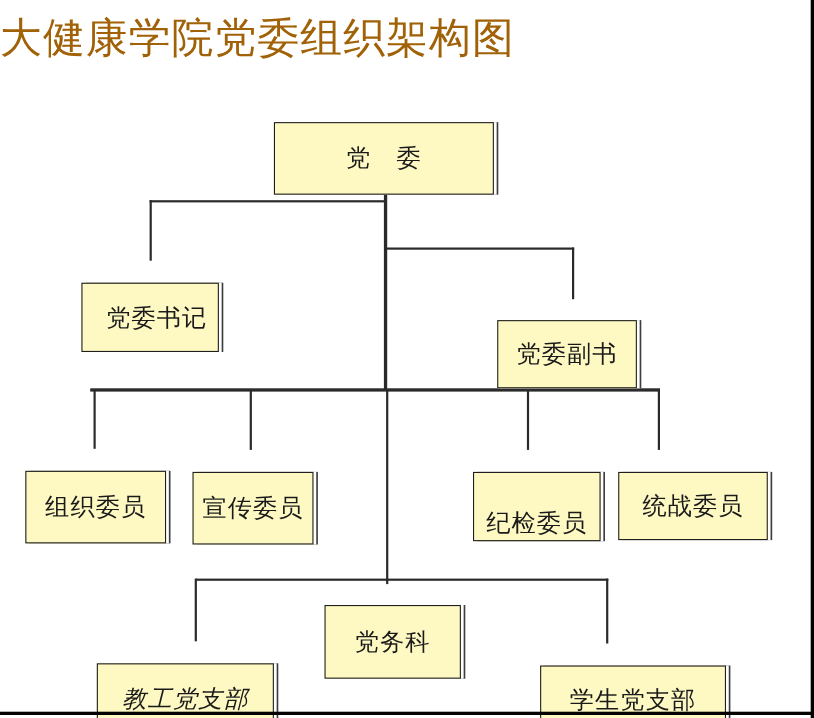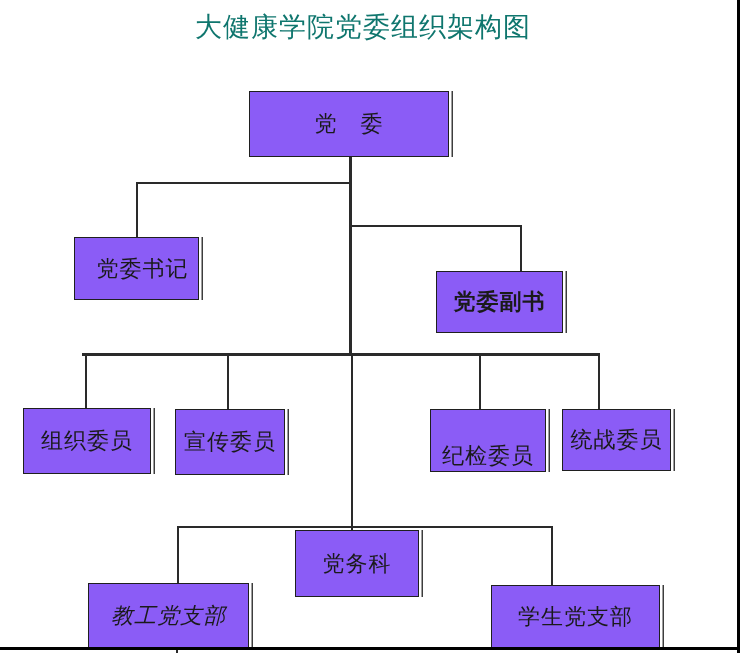--- a/index.html
+++ b/index.html
@@ -13,42 +13,42 @@
     width: 740px;
     height: 653px;
     background: #ffffff;
     overflow: hidden;
   }
   .title {
     position: absolute;
     top: 9px;
     left: 0;
     width: 726px;
-    text-align: center;
-    font-size: 27px;
+    font-size: 38px;
     letter-spacing: 1px;
-    color: #0f766e;
+    color: #a16207;
     white-space: pre;
   }
   .line {
     position: absolute;
     background: #2a2a2a;
     z-index: 1;
   }
   .node {
     position: absolute;
     box-sizing: border-box;
-    background: #8b5cf6;
+    background: #fef9c3;
     border: 1.6px solid #1f1f1f;
     display: flex;
     align-items: center;
     justify-content: center;
     z-index: 2;
     
     box-shadow: 2.5px 0 0 #ffffff, 4px 0 0 #3d3d3d;
+    margin-top: 20px;
   }
   .node .label {
     font-size: 22px;
     color: #1a1a1a;
     letter-spacing: 1px;
     white-space: pre;
   }
   .page-edge {
     position: absolute;
     background: #000000;
@@ -81,37 +81,37 @@
   <div class="line" style="left:176px; top:648px; width:2px; height:5px;"></div>
 
   <div class="node" style="left:249px; top:91px; width:200px; height:66px;">
     <span class="label">党　委</span>
   </div>
 
   <div class="node" style="left:74px; top:237px; width:125px; height:63px;padding-left:12px;">
     <span class="label">党委书记</span>
   </div>
 
-  <div class="node" style="left:436px; top:271px; width:127px; height:62px;font-weight:bold;">
+  <div class="node" style="left:452px; top:271px; width:127px; height:62px;">
     <span class="label">党委副书</span>
   </div>
 
   <div class="node" style="left:23px; top:408px; width:128px; height:66px;">
     <span class="label">组织委员</span>
   </div>
 
   <div class="node" style="left:175px; top:409px; width:110px; height:66px;">
     <span class="label">宣传委员</span>
   </div>
 
   <div class="node" style="left:430px; top:409px; width:116px; height:63px;align-items:flex-end;">
     <span class="label">纪检委员</span>
   </div>
 
-  <div class="node" style="left:562px; top:409px; width:109px; height:62px;font-family:Liberation Serif, serif;">
+  <div class="node" style="left:562px; top:409px; width:136px; height:62px;font-family:Liberation Serif, serif;">
     <span class="label">统战委员</span>
   </div>
 
   <div class="node" style="left:295px; top:530px; width:124px; height:67px;">
     <span class="label">党务科</span>
   </div>
 
   <div class="node" style="left:88px; top:583px; width:161px; height:66px;font-style:italic;">
     <span class="label">教工党支部</span>
   </div>

